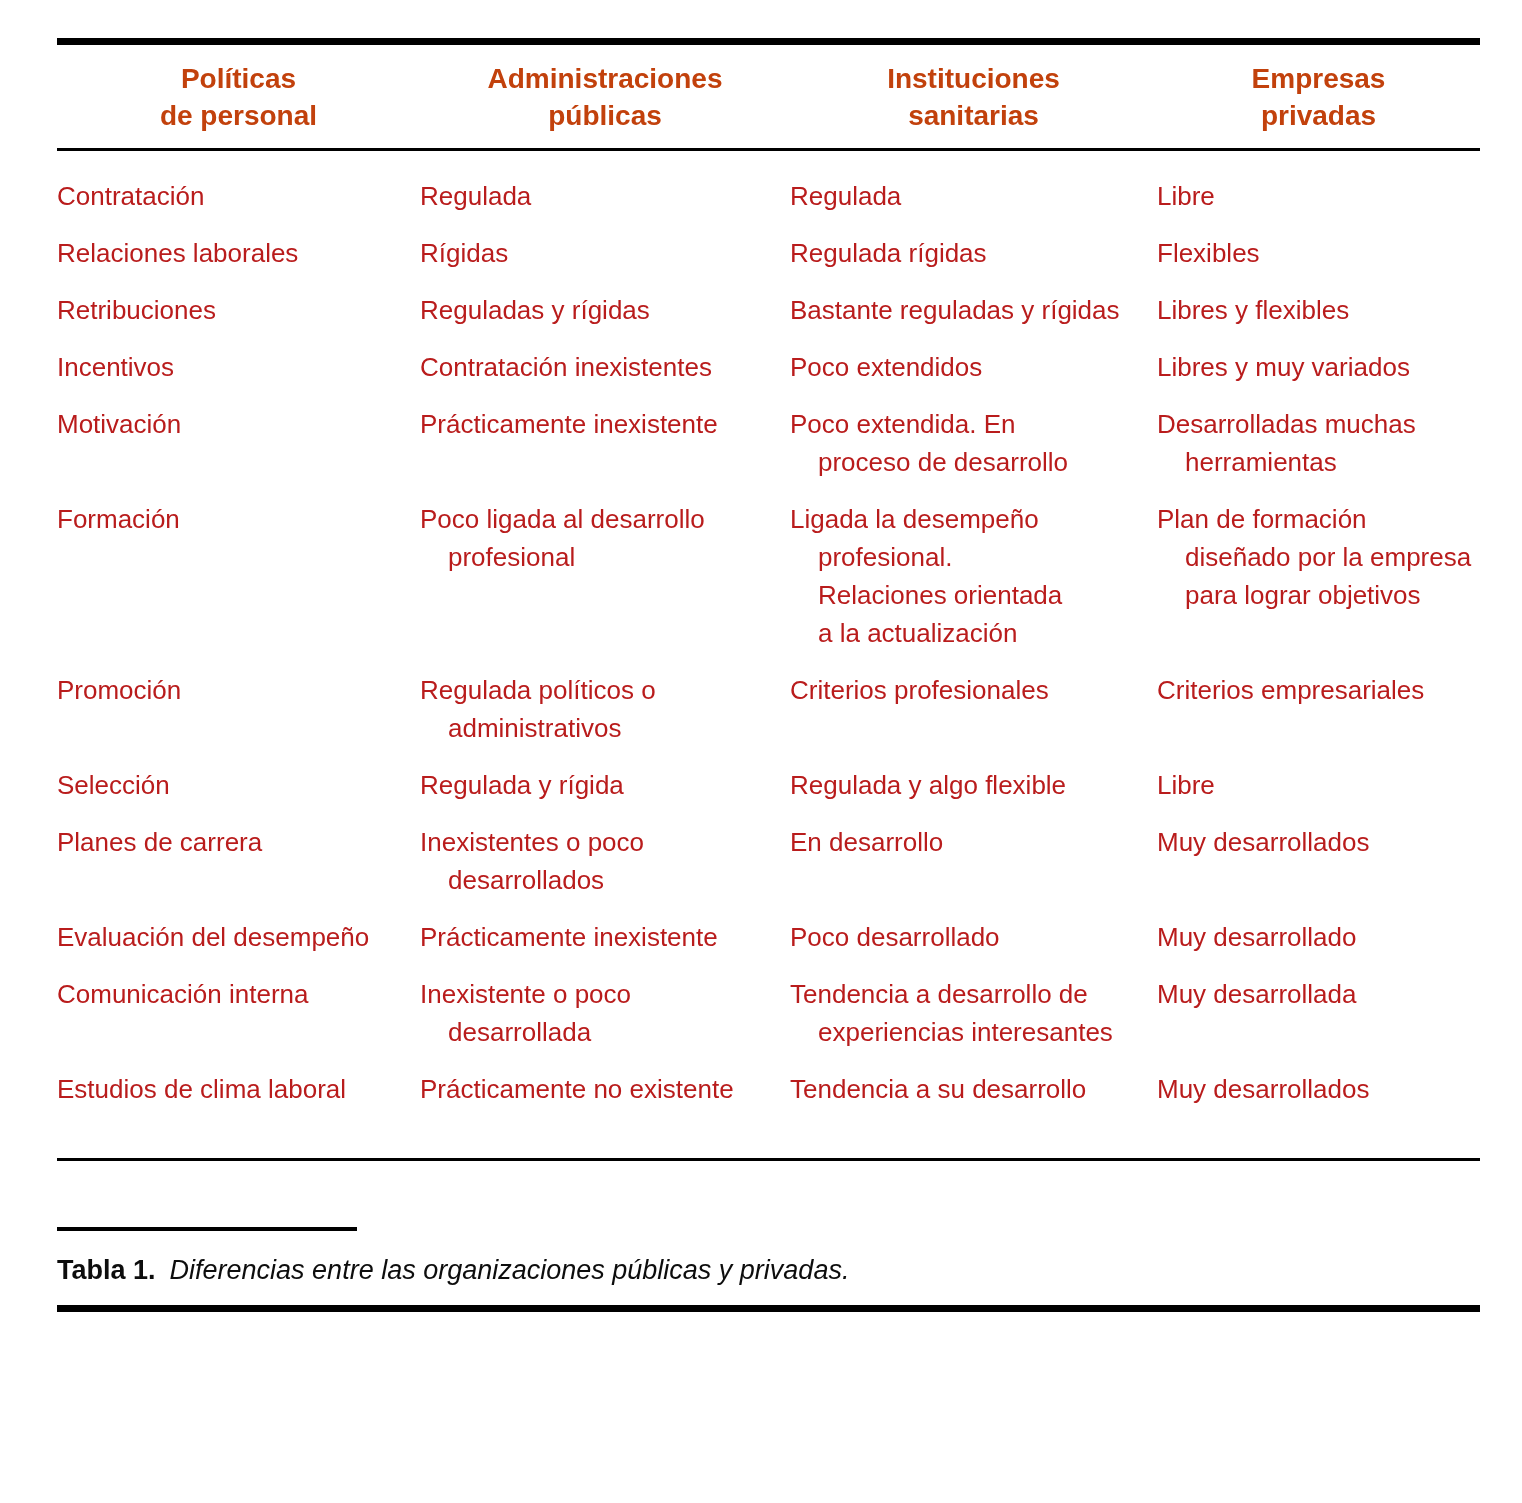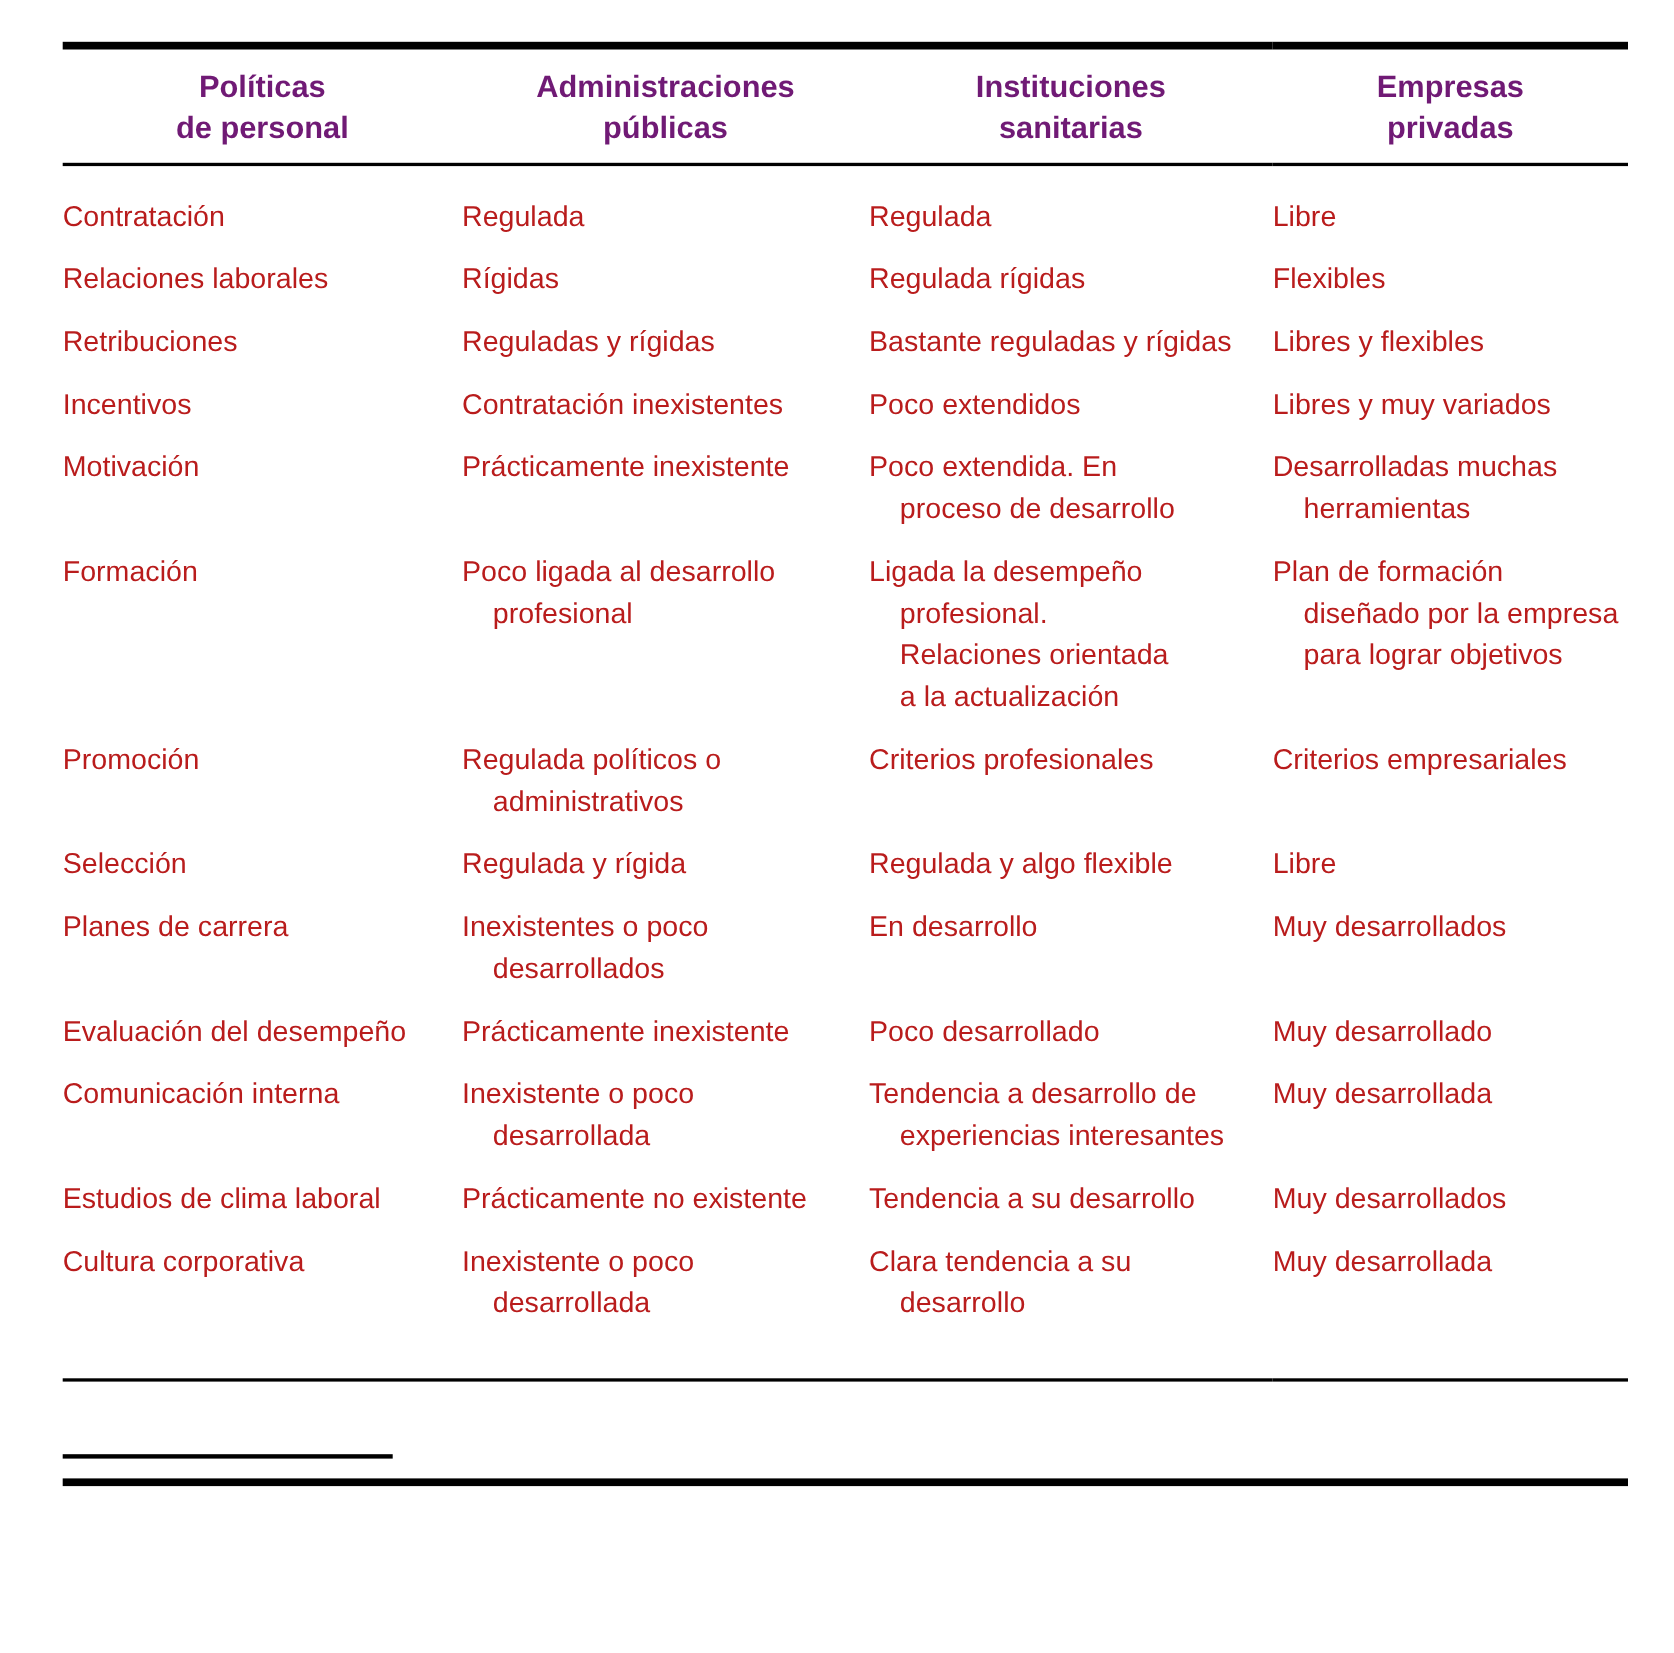--- a/index.html
+++ b/index.html
@@ -31,21 +31,21 @@
   col.c3 { width: 323px; }
   thead th {
     font-weight: bold;
     font-size: 28px;
     line-height: 37px;
     text-align: center;
     vertical-align: top;
     white-space: pre-line;
     padding: 15px 0 14px 0;
     border-bottom: 3px solid #000;
-    color: #701a75;
+    color: #c2410c;
   }
   tbody td {
     font-size: 26px;
     line-height: 38px;
     vertical-align: top;
     white-space: pre-line;
     padding: 0 10px 19px 28px;
     text-indent: -28px; 
     color: #b91c1c;
   }
@@ -181,29 +181,22 @@
         <td class="c2">Tendencia a desarrollo de
 experiencias interesantes</td>
         <td class="c3">Muy desarrollada</td>
       </tr>
       <tr>
         <td class="c0">Estudios de clima laboral</td>
         <td class="c1">Prácticamente no existente</td>
         <td class="c2">Tendencia a su desarrollo</td>
         <td class="c3">Muy desarrollados</td>
       </tr>
-      <tr>
-        <td class="c0">Cultura corporativa</td>
-        <td class="c1">Inexistente o poco
-desarrollada</td>
-        <td class="c2">Clara tendencia a su
-desarrollo</td>
-        <td class="c3">Muy desarrollada</td>
-      </tr>
     </tbody>
   </table>
 
   <div class="caption-rule"></div>
 
+  <p class="caption"><span class="caption-label">Tabla 1.</span><span class="caption-text">Diferencias entre las organizaciones públicas y privadas.</span></p>
 
   <div class="bottom-rule"></div>
 
 </div>
 
 </body></html>

